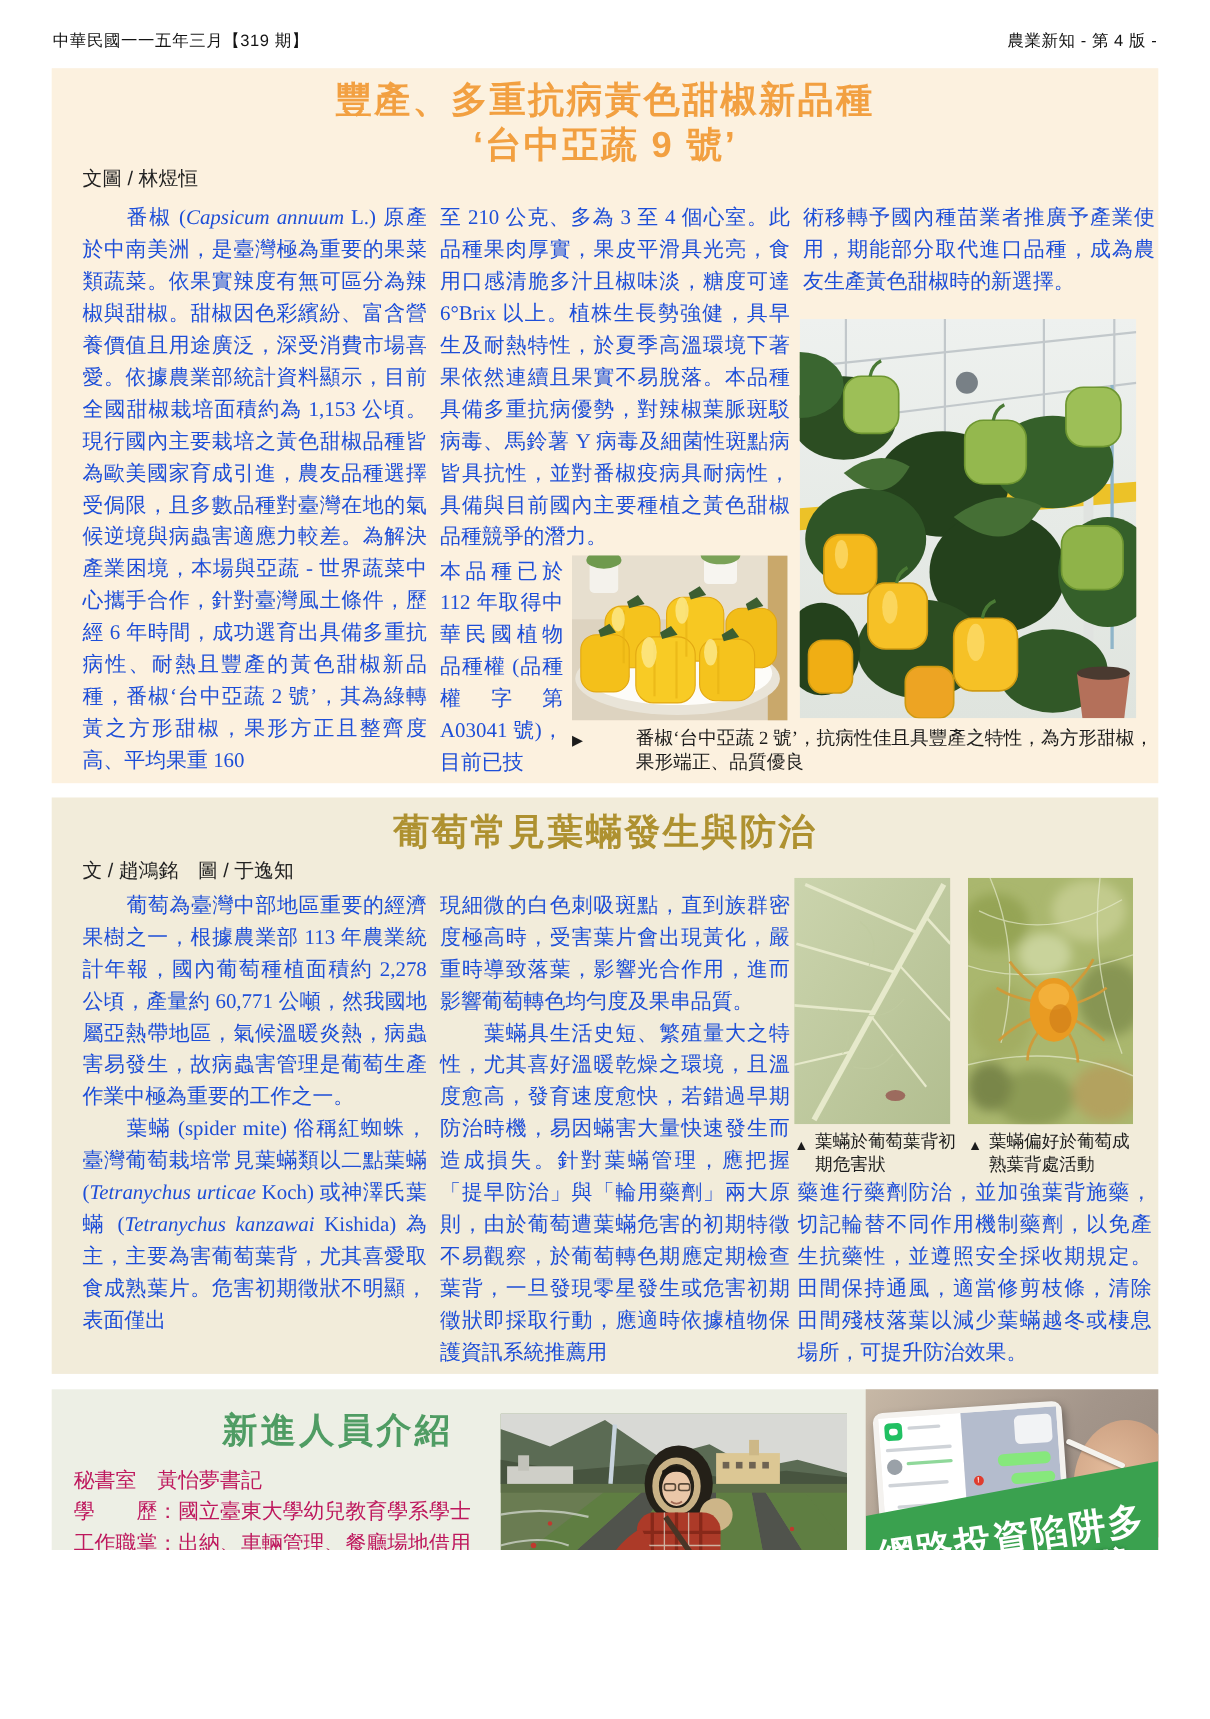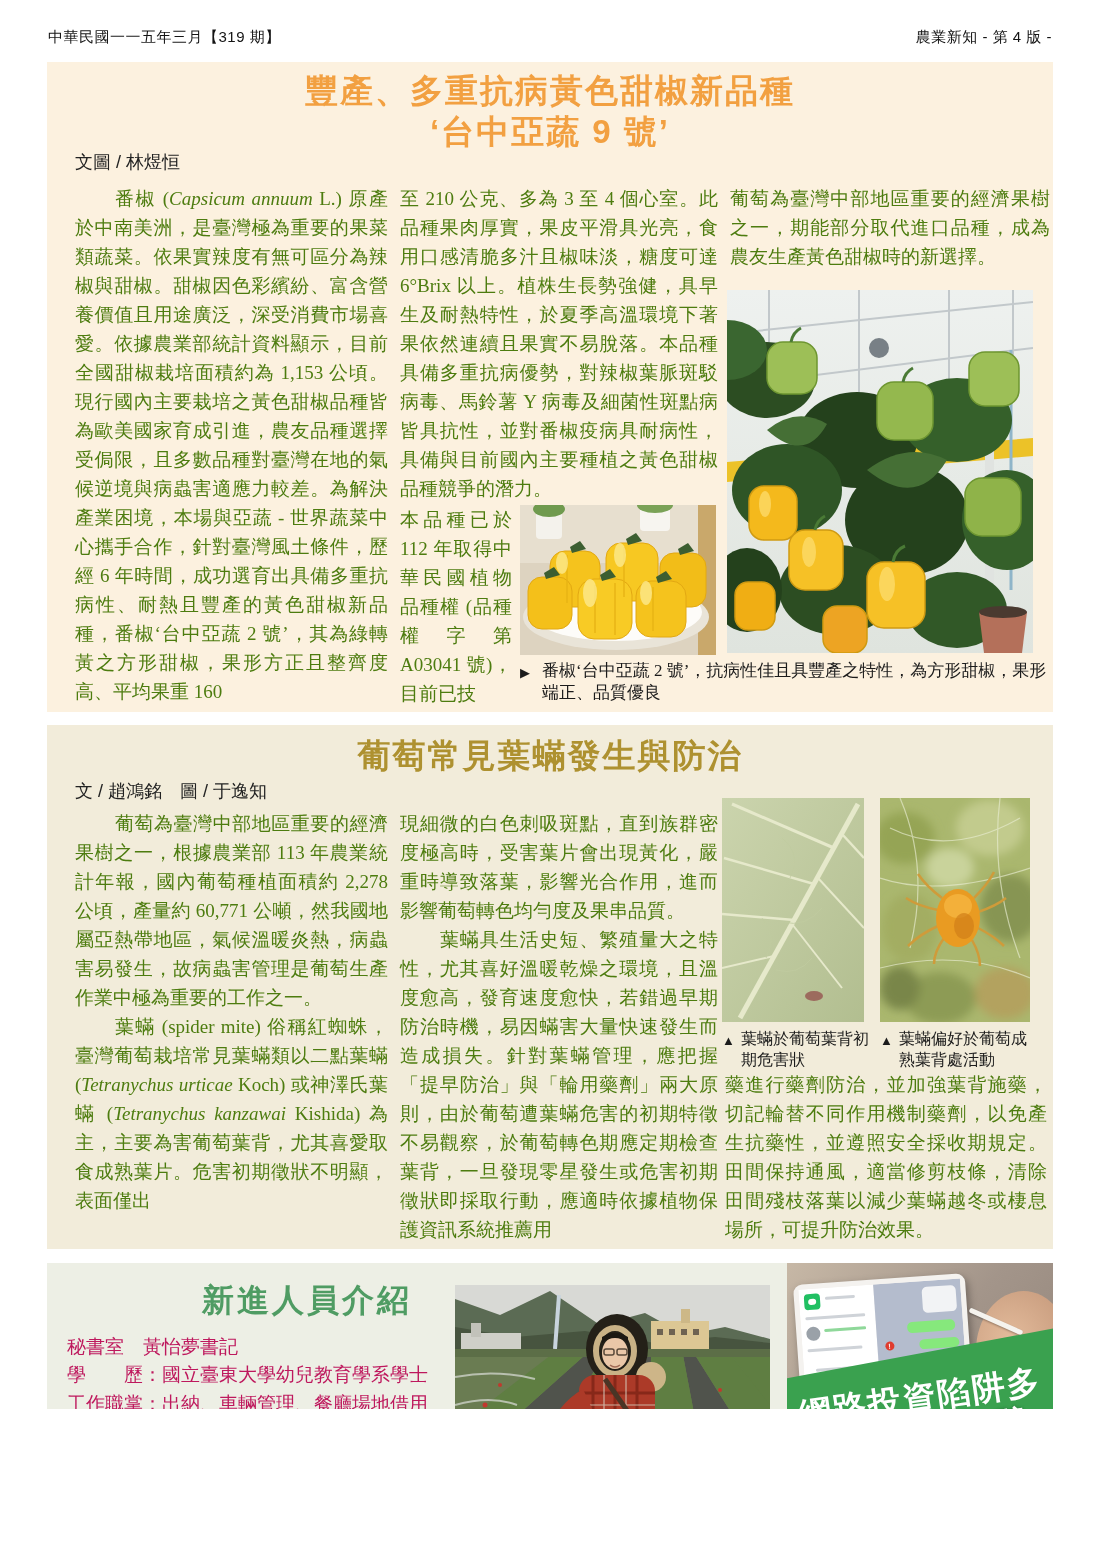--- a/index.html
+++ b/index.html
@@ -17,21 +17,21 @@
 
   .atitle { position:absolute; left:0; width:100%; text-align:center; font-weight:bold;
             font-size:33px; line-height:41px; letter-spacing:2px; }
   .t-orange { color:#f2a041; }
   .t-gold   { color:#ae9130; }
   .t-green  { color:#4f9c63; }
 
   .byline { position:absolute; font-size:18px; color:#222; }
 
   .body { font-family:"Liberation Serif", serif; font-size:19px; line-height:29px;
-          color:#4d7c0f; text-align:justify; }
+          color:#1d4ed8; text-align:justify; }
   .body p.ind { text-indent:2.1em; }
   .em { font-style:italic; }
 
   .cap { font-family:"Liberation Serif", serif; font-size:17px; line-height:22px; color:#1b1b1b; display:flex; }
   .cap .mk { width:22px; flex:0 0 22px; font-size:13px; padding-top:2px; }
   .cap2 { font-size:16px; line-height:21px; }
   .cap2 .mk { width:19px; flex:0 0 19px; }
 
   .staff-title { position:absolute; font-weight:bold; font-size:32px; letter-spacing:3px; text-align:center; }
   .info { position:absolute; font-family:"Liberation Serif", serif; font-size:19px; line-height:28.3px; color:#be185d; }
@@ -132,21 +132,21 @@
         <path d="M50 42 l10 -6 l6 8 l-14 4 z"></path>
           <path d="M106 34 l10 -6 l6 8 l-14 4 z"></path>
         <path d="M158 44 l10 -6 l6 8 l-14 4 z"></path>
           <path d="M80 70 l10 -6 l6 8 l-14 4 z"></path>
         <path d="M136 72 l10 -6 l6 8 l-14 4 z"></path>
           <path d="M24 68 l10 -6 l6 8 l-14 4 z"></path>
       </g>
     </svg>
 
     <div class="body abs" style="left:683px; top:122px; width:320px;">
-      <p>葡萄為臺灣中部地區重要的經濟果樹之一，期能部分取代進口品種，成為農友生產黃色甜椒時的新選擇。</p>
+      <p>術移轉予國內種苗業者推廣予產業使用，期能部分取代進口品種，成為農友生產黃色甜椒時的新選擇。</p>
     </div>
 
     <svg class="abs" style="left:680px; top:228px;" width="306" height="363" viewBox="0 0 306 363">
       <defs>
         <linearGradient id="gh" x1="0" y1="0" x2="0" y2="1">
           <stop offset="0" stop-color="#eef1ef"></stop>
             <stop offset="1" stop-color="#dfe4de"></stop>
         </linearGradient>
       </defs>
       <rect width="306" height="363" fill="url(#gh)"></rect>
@@ -199,21 +199,21 @@
           <path d="M176 92 q2 -10 10 -14"></path>
           <path d="M166 272 q2 -12 12 -16"></path>
           <path d="M88 240 q2 -10 10 -14"></path>
       </g>
       <path d="M252 322 h48 l-5 41 h-38 z" fill="#b4705a"></path>
       <ellipse cx="276" cy="322" rx="24" ry="6" fill="#4a3a30"></ellipse>
     </svg>
 
     <div class="cap abs" style="left:473px; top:598px; width:532px;">
       <span class="mk">▶</span>
-      <span style="flex:1;">番椒‘台中亞蔬 2 號’，抗病性佳且具豐產之特性，為方形甜椒，果形端正、品質優良</span>
+      <span style="flex:1;margin-left:36px;">番椒‘台中亞蔬 2 號’，抗病性佳且具豐產之特性，為方形甜椒，果形端正、品質優良</span>
     </div>
   </section>
 
   <section class="sec sec2">
     <div class="atitle t-gold" style="top:10px;">葡萄常見葉蟎發生與防治</div>
     <div class="byline" style="left:28px; top:54px;">文 / 趙鴻銘　圖 / 于逸知</div>
 
     <div class="body abs" style="left:28px; top:84px; width:313px;">
       <p class="ind">葡萄為臺灣中部地區重要的經濟果樹之一，根據農業部 113 年農業統計年報，國內葡萄種植面積約 2,278 公頃，產量約 60,771 公噸，然我國地屬亞熱帶地區，氣候溫暖炎熱，病蟲害易發生，故病蟲害管理是葡萄生產作業中極為重要的工作之一。</p>
       <p class="ind"><span>葉蟎 (spider mite) 俗稱紅蜘蛛，臺灣葡萄栽培常見葉蟎類以二點葉蟎 (</span><span class="em">Tetranychus urticae</span><span> Koch) 或神澤氏葉蟎 (</span><span class="em">Tetranychus kanzawai</span><span> Kishida) 為主，主要為害葡萄葉背，尤其喜愛取食成熟葉片。危害初期徵狀不明顯，表面僅出</span></p>

